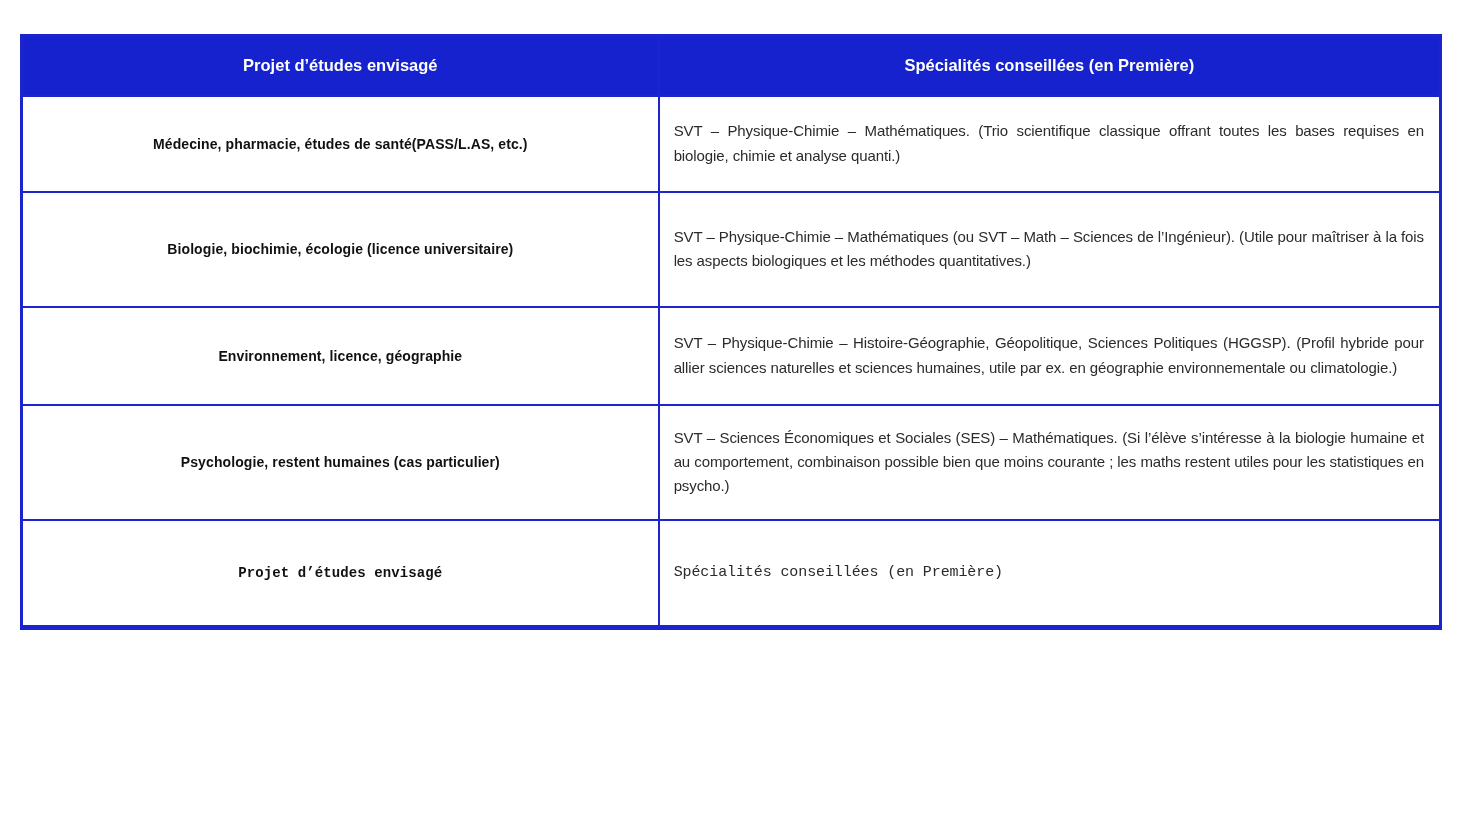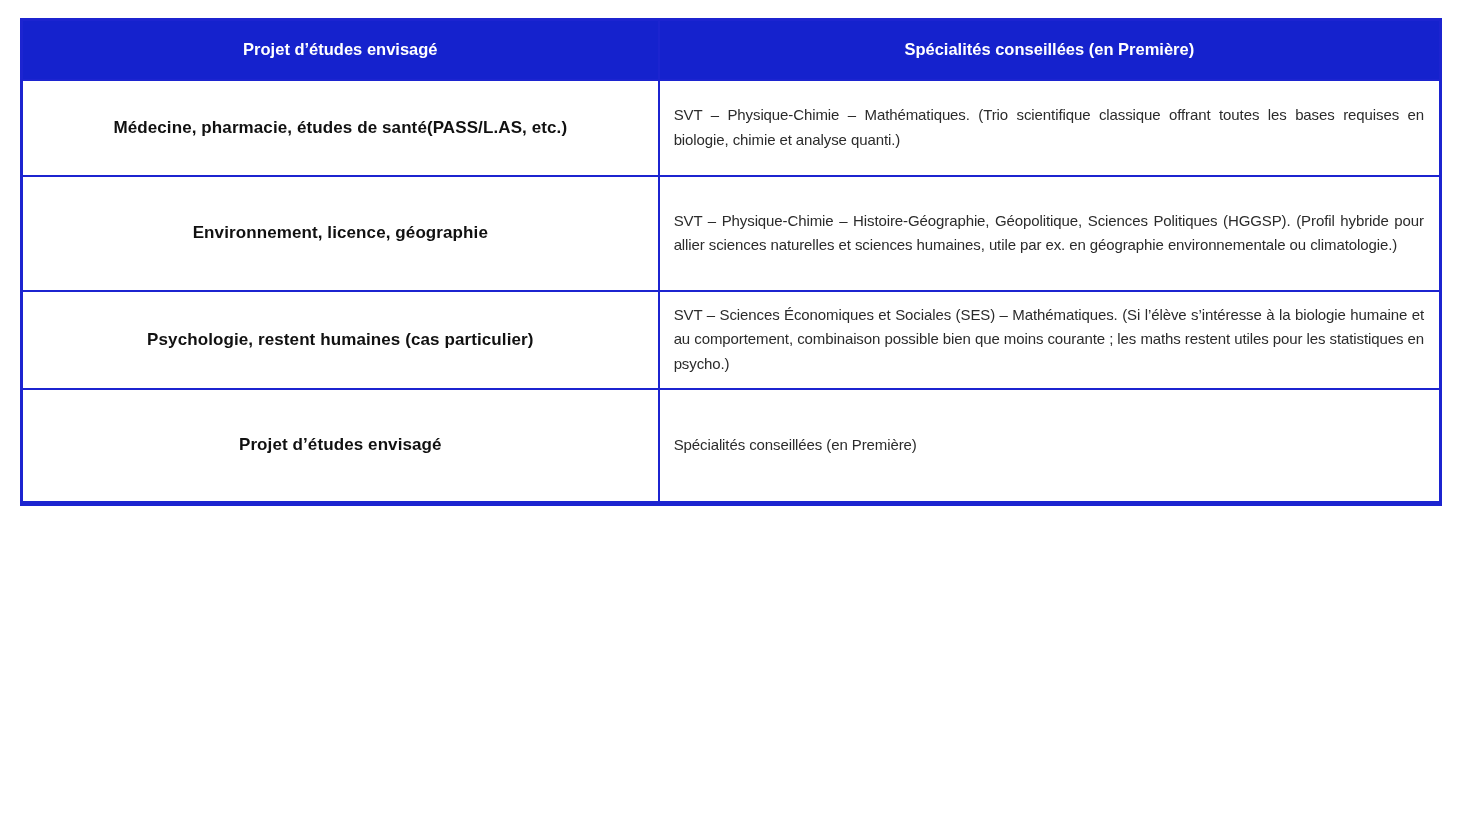--- a/index.html
+++ b/index.html
@@ -17,21 +17,21 @@
   }
   .page{
     width:1462px;
     height:838px;
     background:#ffffff;
     box-sizing:border-box;
     padding-top:18px;
   }
   table.orientation{
     width:1422px;
-    margin:0 auto;
+    margin:16px auto;
     border-collapse:collapse;
     table-layout:fixed;
     border:3px solid var(--border);
     border-bottom-width:5px;
     background:#ffffff;
   }
   table.orientation th,
   table.orientation td{
     border:2px solid var(--border);
     vertical-align:middle;
@@ -45,21 +45,21 @@
     color:var(--header-text);
     font-weight:bold;
     font-size:16.5px;
     text-align:center;
     height:60px;
     padding:4px 10px;
   }
   td.project-cell{
     font-weight:bold;
     color:var(--project-text);
-    font-size:17px;
+    font-size:14px;
     text-align:center;
     padding:8px 24px;
     letter-spacing:0.1px;
   }
   td.specialties-cell{
     color:var(--body-text);
     font-size:15px;
     line-height:1.62;
     text-align:justify;
     padding:10px 15px 10px 14px;
@@ -88,20 +88,24 @@
         <th>Projet d’études envisagé</th>
         <th>Spécialités conseillées (en Première)</th>
       </tr>
     </thead>
     <tbody>
       <tr>
         <td class="project-cell">Médecine, pharmacie, études de santé(PASS/L.AS, etc.)</td>
         <td class="specialties-cell">SVT – Physique-Chimie – Mathématiques. (Trio scientifique classique offrant toutes les bases requises en biologie, chimie et analyse quanti.)</td>
       </tr>
       <tr>
+        <td class="project-cell">Biologie, biochimie, écologie (licence universitaire)</td>
+        <td class="specialties-cell">SVT – Physique-Chimie – Mathématiques (ou SVT – Math – Sciences de l’Ingénieur). (Utile pour maîtriser à la fois les aspects biologiques et les méthodes quantitatives.)</td>
+      </tr>
+      <tr>
         <td class="project-cell">Environnement, licence, géographie</td>
         <td class="specialties-cell">SVT – Physique-Chimie – Histoire-Géographie, Géopolitique, Sciences Politiques (HGGSP). (Profil hybride pour allier sciences naturelles et sciences humaines, utile par ex. en géographie environnementale ou climatologie.)</td>
       </tr>
       <tr>
         <td class="project-cell">Psychologie, restent humaines (cas particulier)</td>
         <td class="specialties-cell">SVT – Sciences Économiques et Sociales (SES) – Mathématiques. (Si l’élève s’intéresse à la biologie humaine et au comportement, combinaison possible bien que moins courante ; les maths restent utiles pour les statistiques en psycho.)</td>
       </tr>
       <tr>
         <td class="project-cell">Projet d’études envisagé</td>
         <td class="specialties-cell">Spécialités conseillées (en Première)</td>

